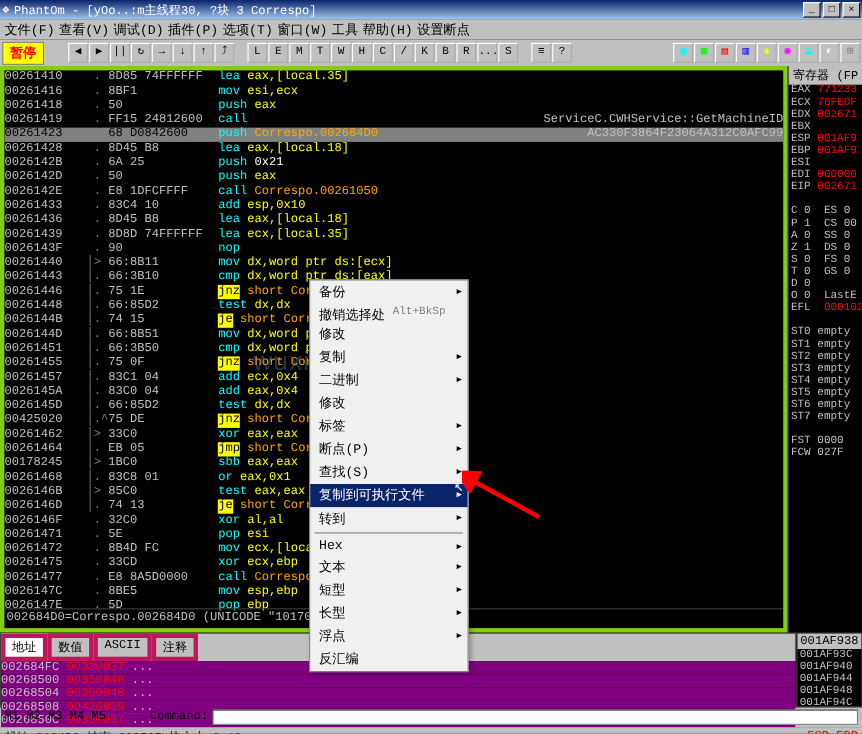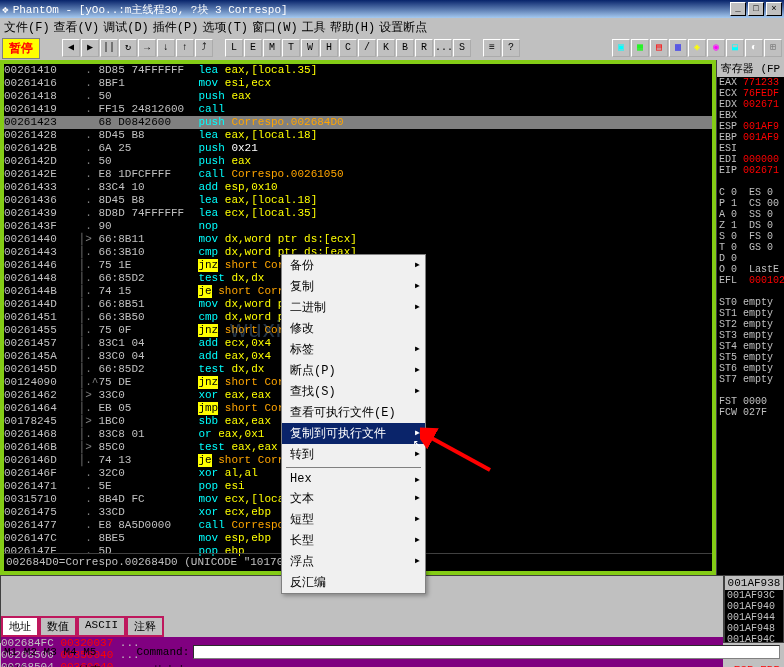--- a/index.html
+++ b/index.html
@@ -25,21 +25,21 @@
 .red { color: #ff0000; }
 .white { color: #fff; }
 .orange { color: #ffa500; }
 .info { border-top: 1px solid #404040; padding: 2px; color: #c0c0c0; font-size: 11px; }
 .right { width: 68px; background: #000; border-left: 1px solid #404040; font-size: 10px; }
 .right-hdr { background: #c0c0c0; color: #000; text-align: center; padding: 1px; font-size: 11px; }
 .right-line { display: flex; white-space: pre; padding: 0 2px; }
 .bottom { display: flex; height: 68px; background: #000; }
 .dump { flex: 1; border: 1px solid #404040; }
 .tabs { background: #c0c0c0; display: flex; font-size: 11px; color: #000; }
-.tab { padding: 1px 6px; border: 2px solid #be185d; margin-top: 40px; }
+.tab { padding: 1px 6px; border: 4px solid #be185d; }
 .tab.active { background: #fff; }
 .dumprow { display: flex; font-size: 11px; white-space: pre; background: #800080; }
 .dumprow span { color: #c0c0c0; }
 .dumprow .dred { color: #ff0000; }
 .stack { width: 60px; border: 1px solid #404040; }
 .stackrow { font-size: 10px; color: #c0c0c0; padding: 0 2px; }
 .cmdbar { background: #c0c0c0; height: 18px; display: flex; align-items: center; font-size: 11px; padding: 0 4px; color: #000; }
 .status { background: #c0c0c0; height: 18px; display: flex; align-items: center; font-size: 11px; padding: 0 4px; color: #000; }
 .status .esp { color: #ff0000; margin-left: auto; }
 .ctxmenu { position: absolute; left: 281px; top: 254px; background: #f0f0f0; border: 1px solid #808080; box-shadow: 2px 2px 4px rgba(0,0,0,0.3); font-size: 12px; width: 145px; font-family: Arial; z-index: 100; }
@@ -120,51 +120,51 @@
       <div class="tbtn2" style="color: rgb(128, 128, 128);">⊞</div>
     </div>
   </div>
 
 <div class="main">
   <div class="code">
     <div id="codelines">
         <div class="codeline"><span class="addr">00261410</span><span class="sep">  . </span><span class="hex">8D85 74FFFFFF </span><span class="cyan" style="">lea</span><span class="yellow"> eax,[local.35]</span></div>
         <div class="codeline"><span class="addr">00261416</span><span class="sep">  . </span><span class="hex">8BF1          </span><span class="cyan" style="">mov</span><span class="yellow"> esi,ecx</span></div>
         <div class="codeline"><span class="addr">00261418</span><span class="sep">  . </span><span class="hex">50            </span><span class="cyan" style="">push</span><span class="yellow"> eax</span></div>
-        <div class="codeline"><span class="addr">00261419</span><span class="sep">  . </span><span class="hex">FF15 24812600 </span><span class="cyan" style="">call</span></div>
-        <div class="codeline sel"><span class="addr">00261423</span><span class="sep">    </span><span class="hex">68 D0842600   </span><span class="cyan" style="">push</span><span class="orange"> Correspo.002684D0</span></div>
+        <div class="codeline"><span class="addr">00261419</span><span class="sep">  . </span><span class="hex">FF15 24812600 </span><span class="cyan" style="">call</span><span style="color:#c0c0c0;margin-left:auto;padding-left:10px">ServiceC.CWHService::GetMachineID</span></div>
+        <div class="codeline sel"><span class="addr">00261423</span><span class="sep">    </span><span class="hex">68 D0842600   </span><span class="cyan" style="">push</span><span class="orange"> Correspo.002684D0</span><span style="color:#c0c0c0;margin-left:auto;padding-left:10px">AC330F3864F23064A312C0AFC99</span></div>
         <div class="codeline"><span class="addr">00261428</span><span class="sep">  . </span><span class="hex">8D45 B8       </span><span class="cyan" style="">lea</span><span class="yellow"> eax,[local.18]</span></div>
         <div class="codeline"><span class="addr">0026142B</span><span class="sep">  . </span><span class="hex">6A 25         </span><span class="cyan" style="">push</span><span class="white"> 0x21</span></div>
         <div class="codeline"><span class="addr">0026142D</span><span class="sep">  . </span><span class="hex">50            </span><span class="cyan" style="">push</span><span class="yellow"> eax</span></div>
         <div class="codeline"><span class="addr">0026142E</span><span class="sep">  . </span><span class="hex">E8 1DFCFFFF   </span><span class="cyan" style="">call</span><span class="orange"> Correspo.00261050</span></div>
         <div class="codeline"><span class="addr">00261433</span><span class="sep">  . </span><span class="hex">83C4 10       </span><span class="cyan" style="">add</span><span class="yellow"> esp,0x10</span></div>
         <div class="codeline"><span class="addr">00261436</span><span class="sep">  . </span><span class="hex">8D45 B8       </span><span class="cyan" style="">lea</span><span class="yellow"> eax,[local.18]</span></div>
         <div class="codeline"><span class="addr">00261439</span><span class="sep">  . </span><span class="hex">8D8D 74FFFFFF </span><span class="cyan" style="">lea</span><span class="yellow"> ecx,[local.35]</span></div>
         <div class="codeline"><span class="addr">0026143F</span><span class="sep">  . </span><span class="hex">90            </span><span class="cyan" style="">nop</span><span class=""> </span></div>
         <div class="codeline"><span class="addr">00261440</span><span class="sep"> │&gt; </span><span class="hex">66:8B11       </span><span class="cyan" style="">mov</span><span class="yellow"> dx,word ptr ds:[ecx]</span></div>
         <div class="codeline"><span class="addr">00261443</span><span class="sep"> │. </span><span class="hex">66:3B10       </span><span class="cyan" style="">cmp</span><span class="yellow"> dx,word ptr ds:[eax]</span></div>
         <div class="codeline"><span class="addr">00261446</span><span class="sep"> │. </span><span class="hex">75 1E         </span><span class="" style="background:#ffff00;color:#000">jnz</span><span class="orange"> short Correspo.00261466</span></div>
         <div class="codeline"><span class="addr">00261448</span><span class="sep"> │. </span><span class="hex">66:85D2       </span><span class="cyan" style="">test</span><span class="yellow"> dx,dx</span></div>
         <div class="codeline"><span class="addr">0026144B</span><span class="sep"> │. </span><span class="hex">74 15         </span><span class="" style="background:#ffff00;color:#000">je</span><span class="orange"> short Correspo.</span></div>
         <div class="codeline"><span class="addr">0026144D</span><span class="sep"> │. </span><span class="hex">66:8B51       </span><span class="cyan" style="">mov</span><span class="yellow"> dx,word ptr ds</span></div>
         <div class="codeline"><span class="addr">00261451</span><span class="sep"> │. </span><span class="hex">66:3B50       </span><span class="cyan" style="">cmp</span><span class="yellow"> dx,word ptr ds</span></div>
         <div class="codeline"><span class="addr">00261455</span><span class="sep"> │. </span><span class="hex">75 0F         </span><span class="" style="background:#ffff00;color:#000">jnz</span><span class="orange"> short Correspo</span></div>
         <div class="codeline"><span class="addr">00261457</span><span class="sep"> │. </span><span class="hex">83C1 04       </span><span class="cyan" style="">add</span><span class="yellow"> ecx,0x4</span></div>
         <div class="codeline"><span class="addr">0026145A</span><span class="sep"> │. </span><span class="hex">83C0 04       </span><span class="cyan" style="">add</span><span class="yellow"> eax,0x4</span></div>
         <div class="codeline"><span class="addr">0026145D</span><span class="sep"> │. </span><span class="hex">66:85D2       </span><span class="cyan" style="">test</span><span class="yellow"> dx,dx</span></div>
-        <div class="codeline"><span class="addr">00124090</span><span class="sep"> │.^</span><span class="hex">75 DE         </span><span class="" style="background:#ffff00;color:#000">jnz</span><span class="orange"> short Correspo</span></div>
+        <div class="codeline"><span class="addr">00425020</span><span class="sep"> │.^</span><span class="hex">75 DE         </span><span class="" style="background:#ffff00;color:#000">jnz</span><span class="orange"> short Correspo</span></div>
         <div class="codeline"><span class="addr">00261462</span><span class="sep"> │&gt; </span><span class="hex">33C0          </span><span class="cyan" style="">xor</span><span class="yellow"> eax,eax</span></div>
         <div class="codeline"><span class="addr">00261464</span><span class="sep"> │. </span><span class="hex">EB 05         </span><span class="" style="background:#ffff00;color:#000">jmp</span><span class="orange"> short Correspo.</span></div>
         <div class="codeline"><span class="addr">00178245</span><span class="sep"> │&gt; </span><span class="hex">1BC0          </span><span class="cyan" style="">sbb</span><span class="yellow"> eax,eax</span></div>
         <div class="codeline"><span class="addr">00261468</span><span class="sep"> │. </span><span class="hex">83C8 01       </span><span class="cyan" style="">or</span><span class="yellow"> eax,0x1</span></div>
         <div class="codeline"><span class="addr">0026146B</span><span class="sep"> │&gt; </span><span class="hex">85C0          </span><span class="cyan" style="">test</span><span class="yellow"> eax,eax</span></div>
         <div class="codeline"><span class="addr">0026146D</span><span class="sep"> │. </span><span class="hex">74 13         </span><span class="" style="background:#ffff00;color:#000">je</span><span class="orange"> short Correspo.</span></div>
         <div class="codeline"><span class="addr">0026146F</span><span class="sep">  . </span><span class="hex">32C0          </span><span class="cyan" style="">xor</span><span class="yellow"> al,al</span></div>
         <div class="codeline"><span class="addr">00261471</span><span class="sep">  . </span><span class="hex">5E            </span><span class="cyan" style="">pop</span><span class="yellow"> esi</span></div>
-        <div class="codeline"><span class="addr">00315710</span><span class="sep">  . </span><span class="hex">8B4D FC       </span><span class="cyan" style="">mov</span><span class="yellow"> ecx,[local.1]</span></div>
+        <div class="codeline"><span class="addr">00261472</span><span class="sep">  . </span><span class="hex">8B4D FC       </span><span class="cyan" style="">mov</span><span class="yellow"> ecx,[local.1]</span></div>
         <div class="codeline"><span class="addr">00261475</span><span class="sep">  . </span><span class="hex">33CD          </span><span class="cyan" style="">xor</span><span class="yellow"> ecx,ebp</span></div>
         <div class="codeline"><span class="addr">00261477</span><span class="sep">  . </span><span class="hex">E8 8A5D0000   </span><span class="cyan" style="">call</span><span class="orange"> Correspo.00267</span></div>
         <div class="codeline"><span class="addr">0026147C</span><span class="sep">  . </span><span class="hex">8BE5          </span><span class="cyan" style="">mov</span><span class="yellow"> esp,ebp</span></div>
         <div class="codeline"><span class="addr">0026147E</span><span class="sep">  . </span><span class="hex">5D            </span><span class="cyan" style="">pop</span><span class="yellow"> ebp</span></div>
       </div>
     <div class="info" style="position:absolute;bottom:0;left:0;right:0">002684D0=Correspo.002684D0 (UNICODE "10170C1A...</div>
   </div>
   <div class="right">
     <div class="right-hdr">寄存器 (FP</div>
     <div id="reglines"><div class="right-line"><span style="color:#c0c0c0">EAX </span><span class="red">771233</span></div><div class="right-line"><span style="color:#c0c0c0">ECX </span><span class="red">76FEDF</span></div><div class="right-line"><span style="color:#c0c0c0">EDX </span><span class="red">002671</span></div><div class="right-line"><span style="color:#c0c0c0">EBX </span><span class=""></span></div><div class="right-line"><span style="color:#c0c0c0">ESP </span><span class="red">001AF9</span></div><div class="right-line"><span style="color:#c0c0c0">EBP </span><span class="red">001AF9</span></div><div class="right-line"><span style="color:#c0c0c0">ESI </span><span class=""></span></div><div class="right-line"><span style="color:#c0c0c0">EDI </span><span class="red">000000</span></div><div class="right-line"><span style="color:#c0c0c0">EIP </span><span class="red">002671</span></div><br><div class="right-line"><span style="color:#c0c0c0">C 0  ES 0</span></div><div class="right-line"><span style="color:#c0c0c0">P 1  CS 00</span></div><div class="right-line"><span style="color:#c0c0c0">A 0  SS 0</span></div><div class="right-line"><span style="color:#c0c0c0">Z 1  DS 0</span></div><div class="right-line"><span style="color:#c0c0c0">S 0  FS 0</span></div><div class="right-line"><span style="color:#c0c0c0">T 0  GS 0</span></div><div class="right-line"><span style="color:#c0c0c0">D 0  </span></div><div class="right-line"><span style="color:#c0c0c0">O 0  LastE</span></div><div class="right-line"><span style="color:#c0c0c0">EFL  </span><span class="red">000102</span></div><br><div class="right-line" style="color: rgb(192, 192, 192);">ST0 empty</div><div class="right-line" style="color: rgb(192, 192, 192);">ST1 empty</div><div class="right-line" style="color: rgb(192, 192, 192);">ST2 empty</div><div class="right-line" style="color: rgb(192, 192, 192);">ST3 empty</div><div class="right-line" style="color: rgb(192, 192, 192);">ST4 empty</div><div class="right-line" style="color: rgb(192, 192, 192);">ST5 empty</div><div class="right-line" style="color: rgb(192, 192, 192);">ST6 empty</div><div class="right-line" style="color: rgb(192, 192, 192);">ST7 empty</div><br><div class="right-line" style="color: rgb(192, 192, 192);">FST 0000</div><div class="right-line" style="color: rgb(192, 192, 192);">FCW 027F</div></div>
@@ -210,20 +210,24 @@
   <span>起始:2684D0 结束:26850F 块大小:0x40</span>
   <span class="esp">ESP  EBP</span>
 </div>
 
 <div class="ctxmenu" id="ctx">
     <div class="ctxitem">
       <span>备份</span>
       <span class="arrow">▸</span>
     </div>
     <div class="ctxitem">
+      <span>撤销选择处修改</span>
+      <span class="shortcut">Alt+BkSp</span>
+    </div>
+    <div class="ctxitem">
       <span>复制</span>
       <span class="arrow">▸</span>
     </div>
     <div class="ctxitem">
       <span>二进制</span>
       <span class="arrow">▸</span>
     </div>
     <div class="ctxitem">
       <span>修改</span>
     </div>
@@ -231,23 +235,20 @@
       <span>标签</span>
       <span class="arrow">▸</span>
     </div>
     <div class="ctxitem">
       <span>断点(P)</span>
       <span class="arrow">▸</span>
     </div>
     <div class="ctxitem">
       <span>查找(S)</span>
       <span class="arrow">▸</span>
-    </div>
-    <div class="ctxitem">
-      <span>查看可执行文件(E)</span>
     </div>
     <div class="ctxitem sel2">
       <span>复制到可执行文件</span>
       <span class="arrow">▸</span>
     </div>
     <div class="ctxitem">
       <span>转到</span>
       <span class="arrow">▸</span>
     </div>
     <div class="ctxdiv"></div>

